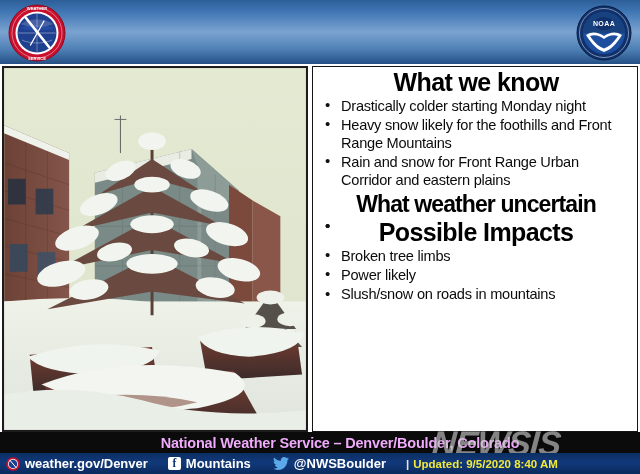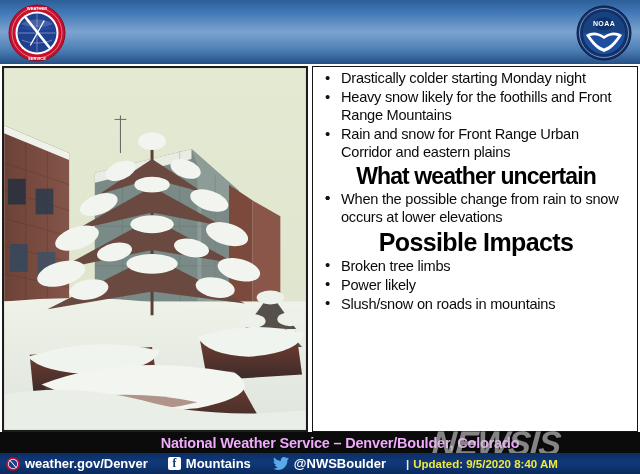--- a/index.html
+++ b/index.html
@@ -267,20 +267,21 @@
       </g>
 
       <path d="M0 330 Q70 318 140 336 Q210 356 306 346 L306 366 L0 366 Z" fill="#e9eee7"></path>
 
       <rect x="0" y="0" width="306" height="366" fill="none" stroke="#b9bdb2" stroke-width="1" opacity="0.5"></rect>
     </svg>
   </div>
 
   <div class="panel">
 
+    <h2 class="sec-head">What we know</h2>
     <ul class="bullets">
       <li>
         <span class="bdot">•</span>
         <span>Drastically colder starting Monday night</span>
       </li>
       <li>
         <span class="bdot">•</span>
         <span>Heavy snow likely for the foothills and Front Range Mountains</span>
       </li>
       <li>
@@ -289,21 +290,20 @@
       </li>
     </ul>
 
     <h2 class="sec-head small">What weather uncertain</h2>
     <ul class="bullets">
       <li>
         <span class="bdot">•</span>
       </li>
       <li>
         <span class="bdot">•</span>
-        <span>When the possible change from rain to snow occurs at lower elevations</span>
       </li>
     </ul>
 
     <h2 class="sec-head">Possible Impacts</h2>
     <ul class="bullets">
       <li>
         <span class="bdot">•</span>
         <span>Broken tree limbs</span>
       </li>
       <li>

